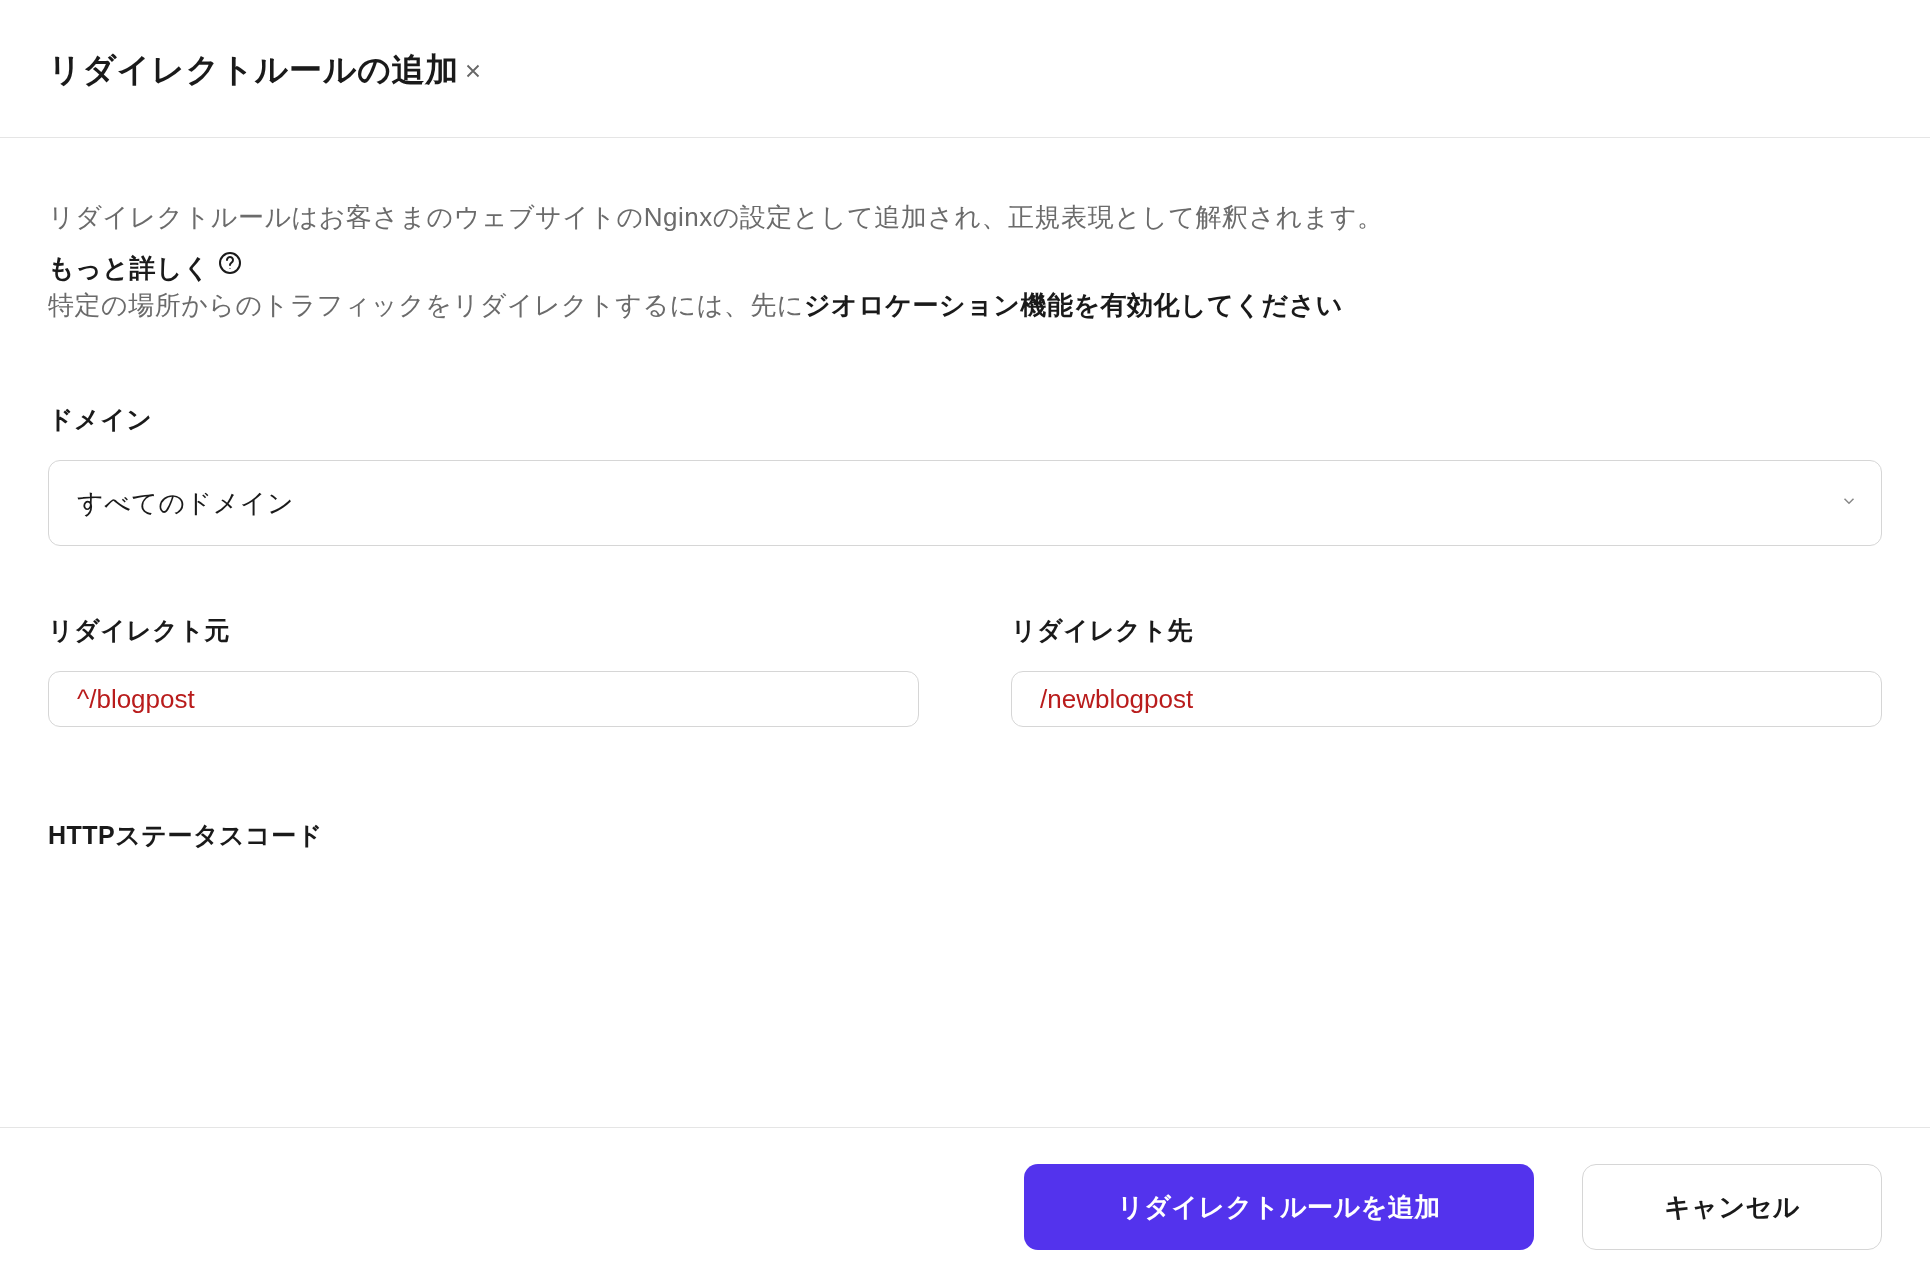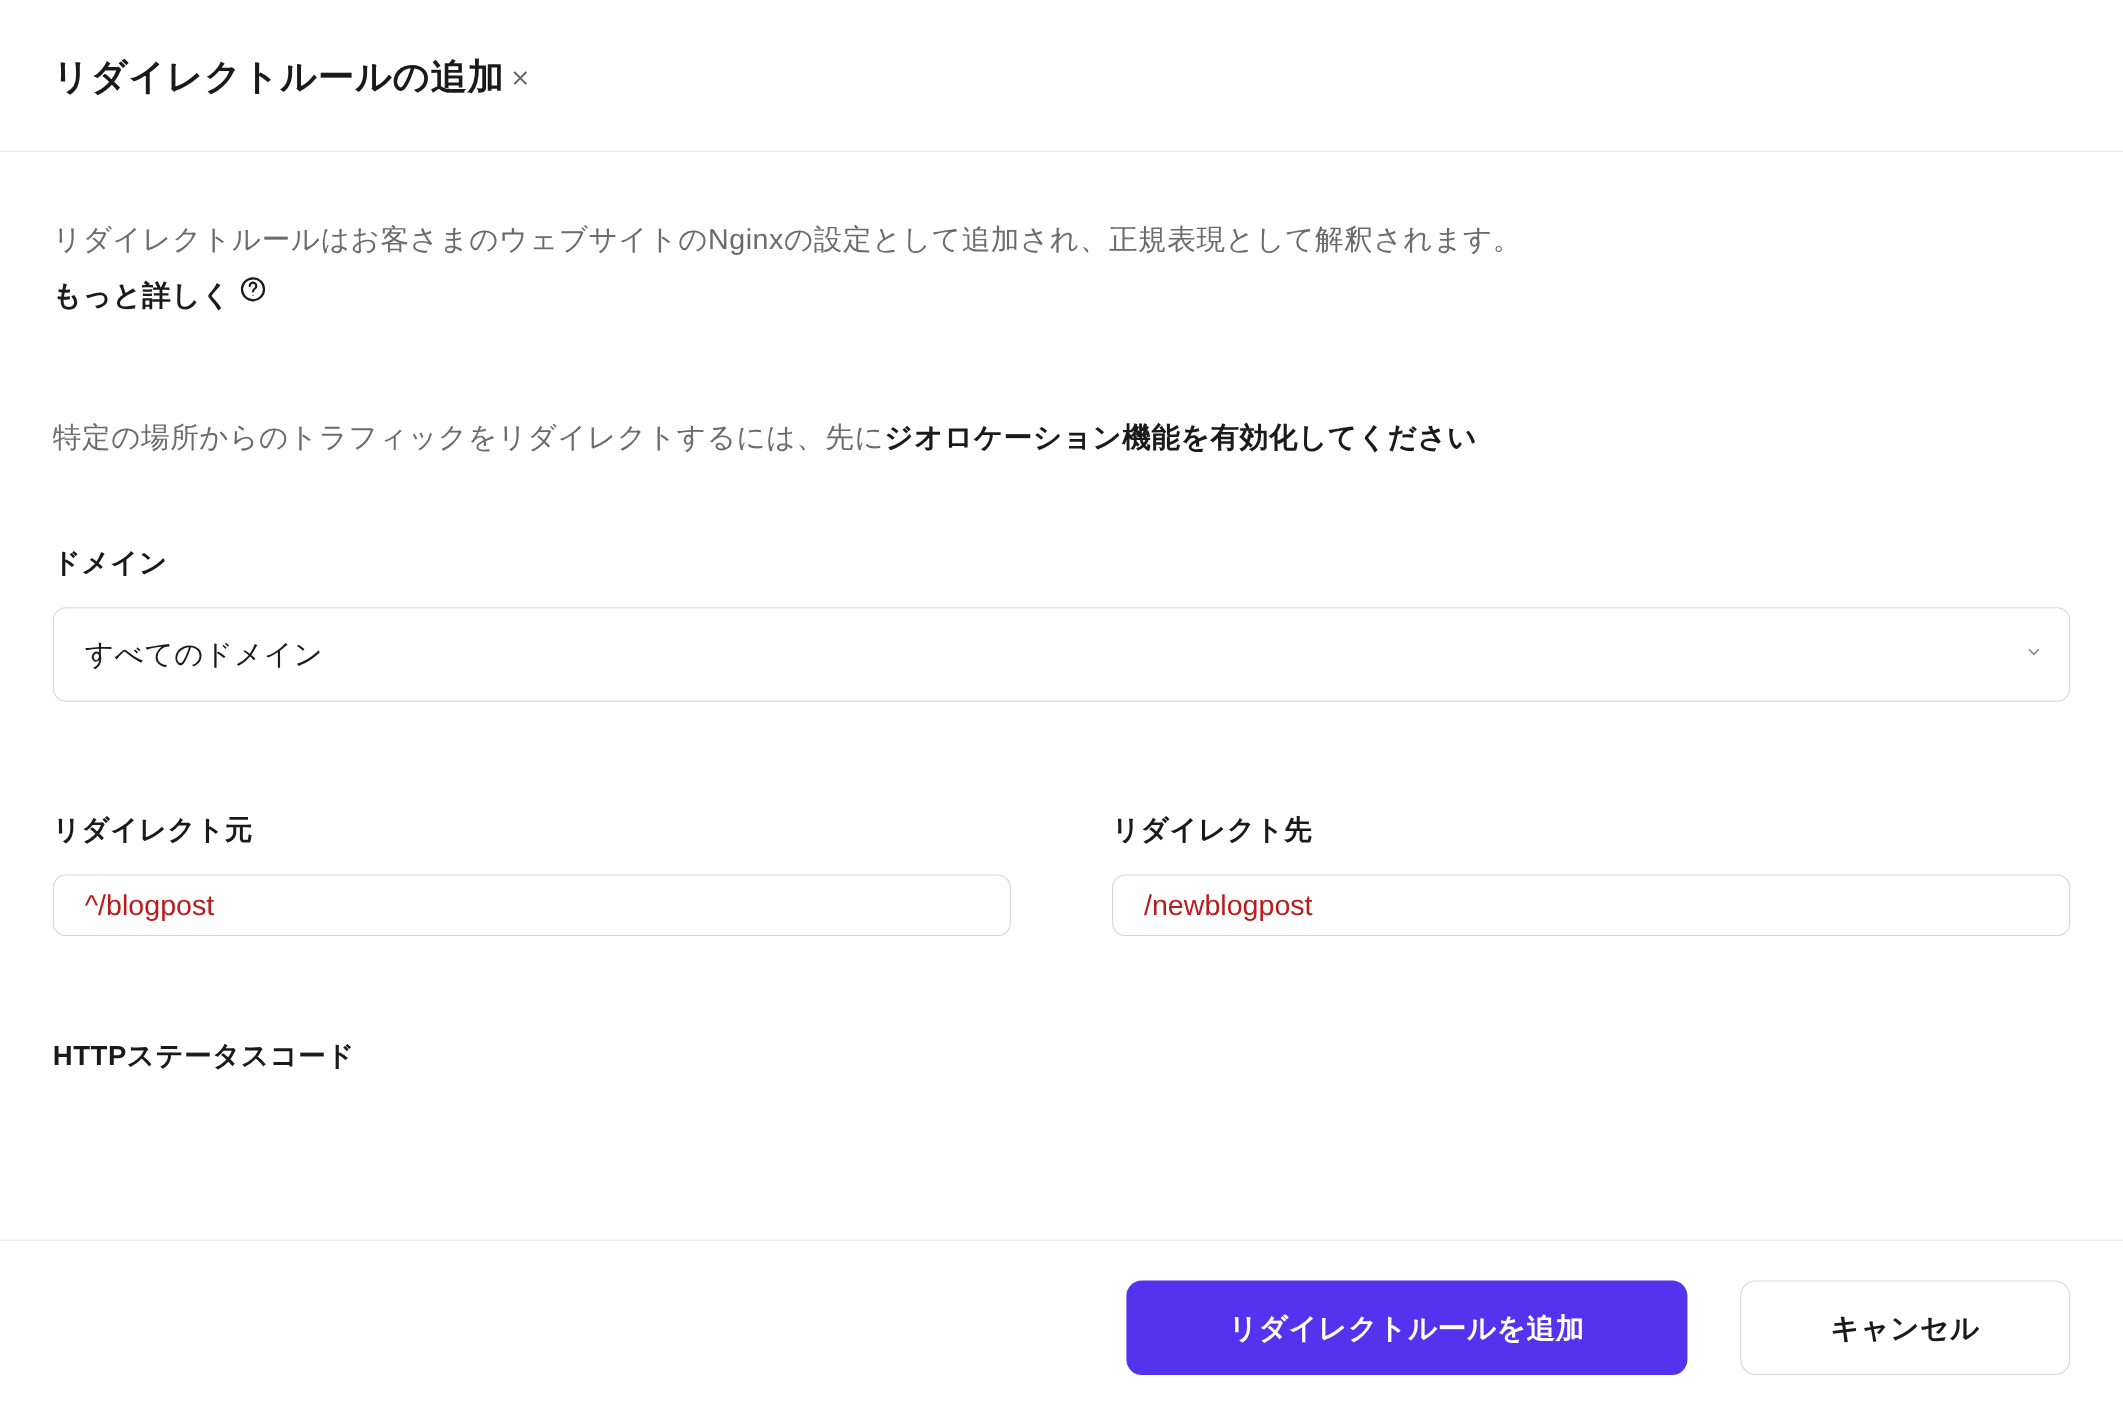--- a/index.html
+++ b/index.html
@@ -74,21 +74,20 @@
     .help-icon {
       display: inline-flex;
       width: 24px;
       height: 24px;
     }
     .help-icon svg {
       width: 24px;
       height: 24px;
     }
     .geo-note {
-      margin-top: 92px;
       font-size: 26px;
       color: #6b6b6b;
       line-height: 1.5;
       letter-spacing: 0.02em;
     }
     .geo-note strong {
       color: #1a1a1a;
       font-weight: 700;
     }
     .form-section {
@@ -133,21 +132,21 @@
     .chevron-icon svg {
       width: 18px;
       height: 18px;
       stroke: currentColor;
       stroke-width: 2;
       fill: none;
     }
     .two-col {
       display: flex;
       gap: 92px;
-      margin-top: 100px;
+      margin-top: 68px;
     }
     .col {
       flex: 1;
     }
     .text-input {
       width: 100%;
       height: 56px;
       border: 1px solid #d6d6d6;
       border-radius: 12px;
       padding: 0 28px;

